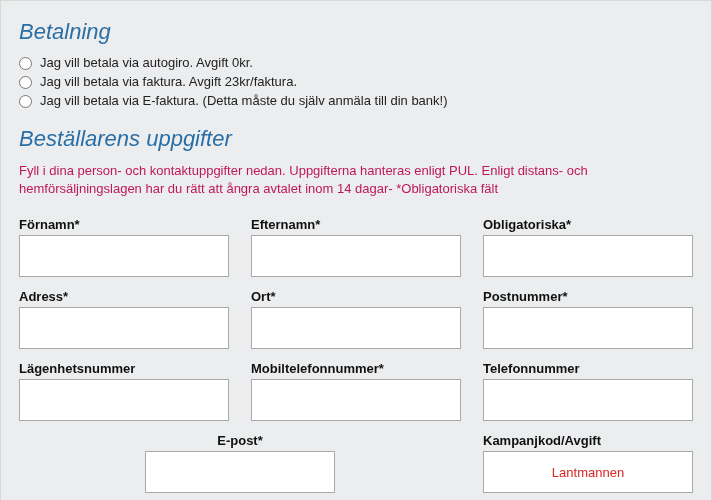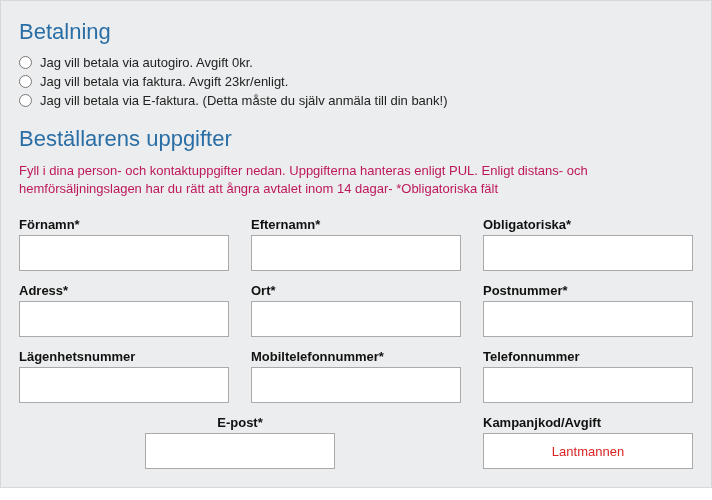--- a/index.html
+++ b/index.html
@@ -13,25 +13,26 @@
     width: 712px;
     background: #ecedee;
     padding: 12px 18px 18px 18px;
     border: 1px solid #d8d8d8;
   }
   h2 {
     color: #2a6ea6;
     font-size: 22px;
     font-weight: normal;
     margin: 6px 0 10px 0;
+    font-style: italic;
   }
   .radio-group { margin-bottom: 18px; }
   .radio-row {
     display: flex;
-    align-items: center;
+    align-items: flex-end;
     margin: 4px 0;
   }
   .radio-row input[type=radio] {
     margin: 0 8px 0 0;
   }
   .radio-row label {
     font-size: 13px;
     color: #222;
   }
   p.desc {
@@ -46,21 +47,21 @@
     gap: 12px 22px;
   }
   .field { display: flex; flex-direction: column; }
   .field label {
     font-size: 13px;
     font-weight: bold;
     color: #111;
     margin-bottom: 3px;
   }
   .field input[type=text] {
-    height: 36px;
+    height: 42px;
     border: 1px solid #aaa;
     background: #fff;
     padding: 2px 6px;
     font-size: 13px;
     color: #222;
   }
   .field input.red { color: #d92424; text-align: center; }
   .span2 { grid-column: span 2; align-items: center; }
 </style>
 </head>
@@ -70,21 +71,21 @@
 
   <h2>Betalning</h2>
 
   <div class="radio-group">
     <div class="radio-row">
       <input type="radio" name="pay" style="">
       <label>Jag vill betala via autogiro. Avgift 0kr.</label>
     </div>
     <div class="radio-row">
       <input type="radio" name="pay" style="">
-      <label>Jag vill betala via faktura. Avgift 23kr/enligt.</label>
+      <label>Jag vill betala via faktura. Avgift 23kr/faktura.</label>
     </div>
     <div class="radio-row">
       <input type="radio" name="pay" style="">
       <label>Jag vill betala via E-faktura. (Detta måste du själv anmäla till din bank!)</label>
     </div>
   </div>
 
   <h2>Beställarens uppgifter</h2>
   <p class="desc">Fyll i dina person- och kontaktuppgifter nedan. Uppgifterna hanteras enligt PUL. Enligt distans- och hemförsäljningslagen har du rätt att ångra avtalet inom 14 dagar- *Obligatoriska fält</p>
 

